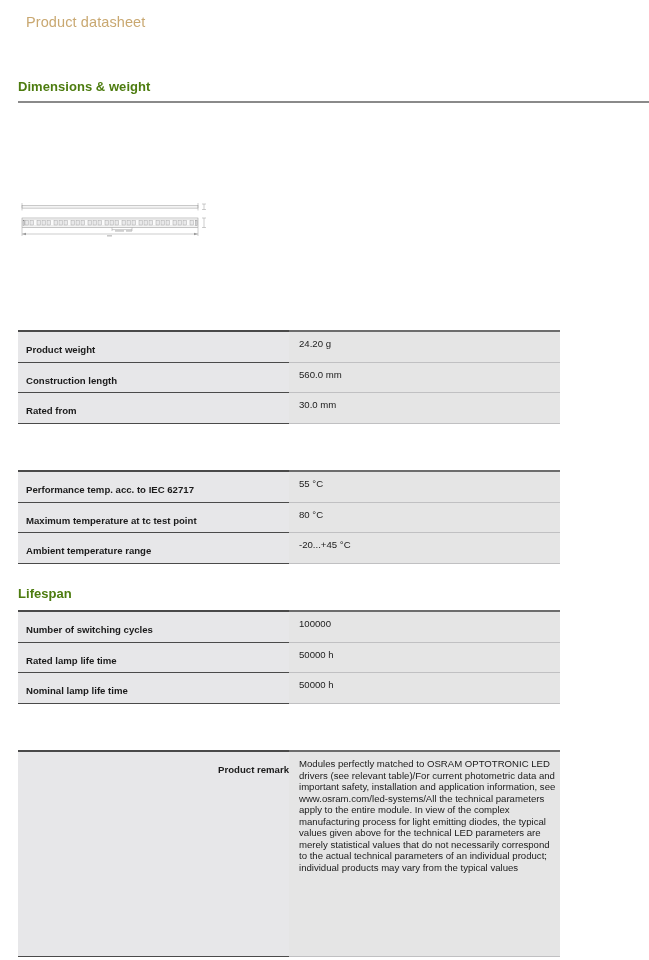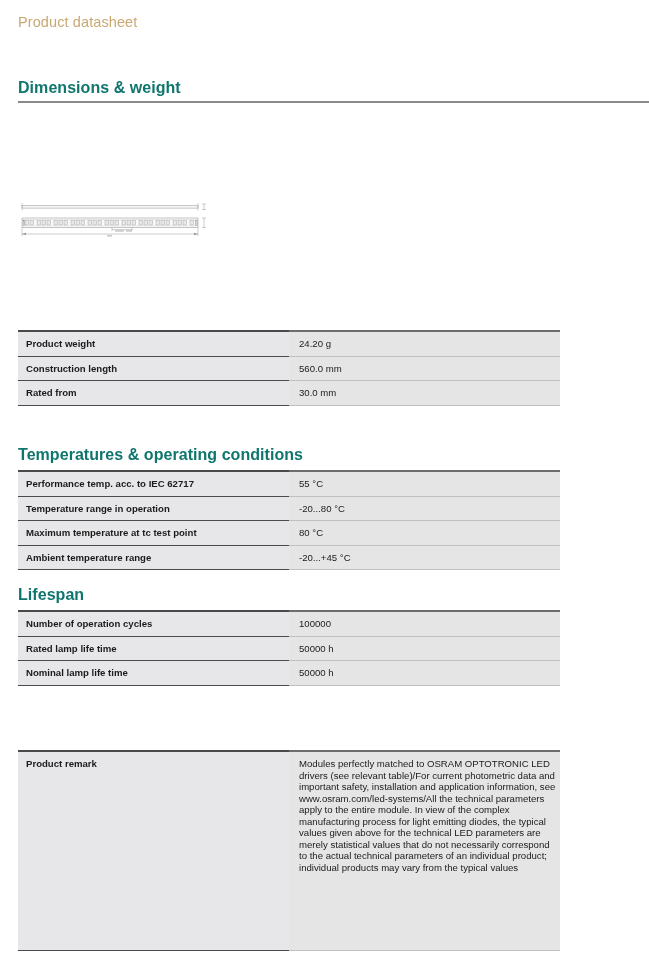--- a/index.html
+++ b/index.html
@@ -18,35 +18,35 @@
   .page {
     position: relative;
     width: 649px;
     height: 960px;
     box-sizing: border-box;
   }
 
   
   .doc-title {
     position: absolute;
-    left: 18px;
+    left: 26px;
     top: 14px;
     font-size: 14.5px;
     letter-spacing: 0.1px;
     color: #c9a871;
     font-weight: 400;
   }
 
   
   .section-heading {
     position: absolute;
     left: 18px;
-    font-size: 16px;
+    font-size: 13px;
     font-weight: bold;
-    color: #0f766e;
+    color: #4d7c0f;
     letter-spacing: 0.05px;
     white-space: nowrap;
   }
   .heading-rule-full {
     position: absolute;
     left: 18px;
     width: 631px;
     height: 2px;
     background: #8a8a8a;
   }
@@ -71,21 +71,21 @@
   .spec-table td {
     padding: 0;
     vertical-align: top;
   }
   .spec-table tr.data-row td.cell-label {
     width: 274px;
     background: #e7e7e9;
     font-size: 9.6px;
     font-weight: bold;
     color: #1b1b1b;
-    padding: 6px 0 6px 8px;
+    padding: 12px 0 6px 8px;
     border-bottom: 1.4px solid #4a4a4a;
     line-height: 1.2;
   }
   .spec-table tr.data-row td.cell-value {
     width: 268px;
     background: #e5e5e5;
     font-size: 9.6px;
     font-weight: normal;
     color: #1b1b1b;
     padding: 6px 0 6px 10px;
@@ -216,57 +216,52 @@
       <td class="cell-label">Construction length</td>
       <td class="cell-value">560.0 mm</td>
     </tr>
     <tr class="data-row">
       <td class="cell-label">Rated from</td>
       <td class="cell-value">30.0 mm</td>
     </tr>
   </tbody>
     </table>
 
-  <div class="section-heading" style="top:446px;">Temperatures &amp; operating conditions</div>
 
   <table class="spec-table" style="top:470px;">
     <tbody>
         <tr class="top-rule">
       <td class="cell-label"></td>
       <td class="cell-value"></td>
     </tr>
     <tr class="data-row">
       <td class="cell-label">Performance temp. acc. to IEC 62717</td>
       <td class="cell-value">55 °C</td>
     </tr>
     <tr class="data-row">
-      <td class="cell-label">Temperature range in operation</td>
-      <td class="cell-value">-20...80 °C</td>
-    </tr>
-    <tr class="data-row">
       <td class="cell-label">Maximum temperature at tc test point</td>
       <td class="cell-value">80 °C</td>
     </tr>
     <tr class="data-row">
       <td class="cell-label">Ambient temperature range</td>
       <td class="cell-value">-20...+45 °C</td>
     </tr>
   </tbody>
     </table>
 
   <div class="section-heading" style="top:586px;">Lifespan</div>
 
   <table class="spec-table" style="top:610px;">
     <tbody>
         <tr class="top-rule">
       <td class="cell-label"></td>
       <td class="cell-value"></td>
     </tr>
     <tr class="data-row">
-      <td class="cell-label">Number of operation cycles</td>
+      <td class="cell-label">Number of switching cycles</td>
       <td class="cell-value">100000</td>
     </tr>
     <tr class="data-row">
       <td class="cell-label">Rated lamp life time</td>
       <td class="cell-value">50000 h</td>
     </tr>
     <tr class="data-row">
       <td class="cell-label">Nominal lamp life time</td>
       <td class="cell-value">50000 h</td>
     </tr>
@@ -275,19 +270,19 @@
 
   <div class="section-heading" style="top:757px;margin-left:40px;">Additional product data</div>
 
   <table class="spec-table remark-table" style="top:750px;">
     <tbody>
         <tr class="top-rule">
       <td class="cell-label"></td>
       <td class="cell-value"></td>
     </tr>
     <tr class="data-row">
-      <td class="cell-label" style="height:186px;">Product remark</td>
+      <td class="cell-label" style="height:186px;text-align:right;">Product remark</td>
       <td class="cell-value">Modules perfectly matched to OSRAM OPTOTRONIC LED drivers (see relevant table)/For current photometric data and important safety, installation and application information, see www.osram.com/led-systems/All the technical parameters apply to the entire module. In view of the complex manufacturing process for light emitting diodes, the typical values given above for the technical LED parameters are merely statistical values that do not necessarily correspond to the actual technical parameters of an individual product; individual products may vary from the typical values</td>
     </tr>
   </tbody>
     </table>
 
 </div>
 
 </body></html>

